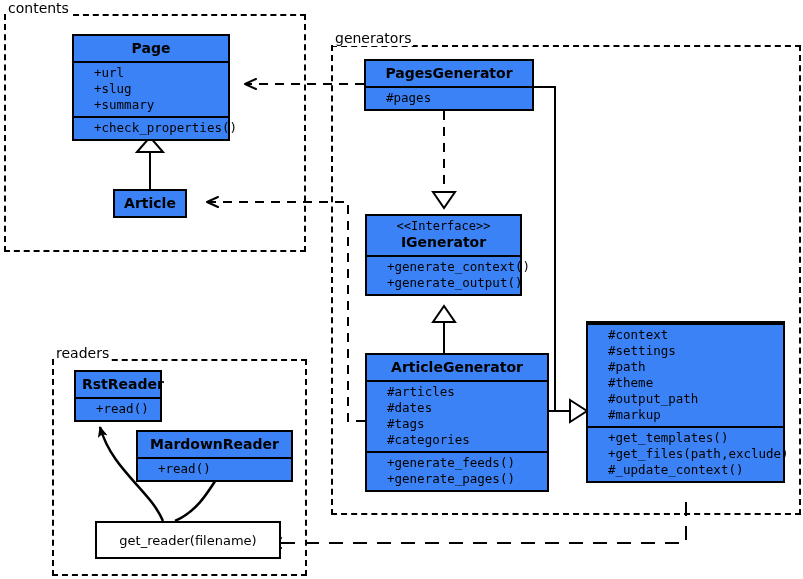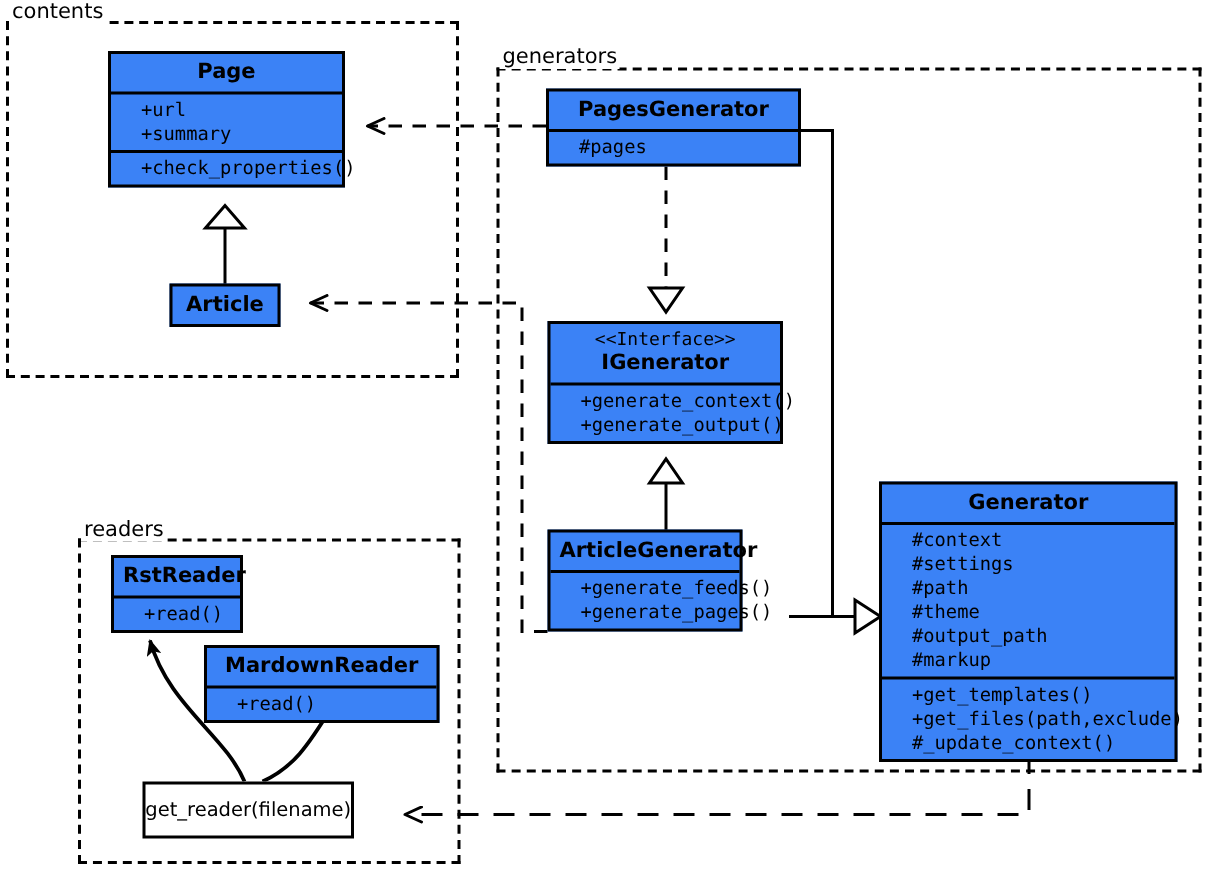--- a/index.html
+++ b/index.html
@@ -169,20 +169,21 @@
   <div class="package dashdot" style="left:331px; top:45px; width:470px; height:470px;"></div>
   <div class="pkg-label" style="left:333px; top:30px;">generators</div>
 
   <div class="package dashdot" style="left:52px; top:359px; width:255px; height:217px;"></div>
   <div class="pkg-label" style="left:54px; top:345px;">readers</div>
 
   <div class="cls" style="left:72px; top:34px; width:158px;">
     <div class="cls-name">Page</div>
     <div class="compartment">
       <div class="member">+url</div>
+      <div class="member">+slug</div>
       <div class="member">+summary</div>
     </div>
     <div class="compartment">
       <div class="member">+check_properties()</div>
     </div>
   </div>
 
   <div class="cls" style="left:113px; top:189px; width:74px;">
     <div class="cls-name">Article</div>
   </div>
@@ -196,30 +197,35 @@
 
   <div class="cls" style="left:365px; top:214px; width:157px;">
     <div class="cls-stereo">&lt;&lt;Interface&gt;&gt;</div>
     <div class="cls-name" style="padding-top:0px;">IGenerator</div>
     <div class="compartment">
       <div class="member">+generate_context()</div>
       <div class="member">+generate_output()</div>
     </div>
   </div>
 
-  <div class="cls" style="left:365px; top:353px; width:130px;">
+  <div class="cls" style="left:365px; top:353px; width:184px;">
     <div class="cls-name">ArticleGenerator</div>
+    <div class="compartment">
+      <div class="member">#articles</div>
+      <div class="member">#dates</div>
+      <div class="member">#tags</div>
+      <div class="member">#categories</div>
+    </div>
     <div class="compartment">
       <div class="member">+generate_feeds()</div>
       <div class="member">+generate_pages()</div>
     </div>
   </div>
 
   <div class="cls" style="left:586px; top:321px; width:199px;">
-    <div class="cls-name">Generator</div>
     <div class="compartment">
       <div class="member">#context</div>
       <div class="member">#settings</div>
       <div class="member">#path</div>
       <div class="member">#theme</div>
       <div class="member">#output_path</div>
       <div class="member">#markup</div>
     </div>
     <div class="compartment">
       <div class="member">+get_templates()</div>
@@ -235,17 +241,17 @@
     </div>
   </div>
 
   <div class="cls" style="left:136px; top:430px; width:157px;">
     <div class="cls-name">MardownReader</div>
     <div class="compartment">
       <div class="member">+read()</div>
     </div>
   </div>
 
-  <div class="fn-box" style="left:95px; top:521px; width:141px; height:38px;">
+  <div class="fn-box" style="left:95px; top:521px; width:186px; height:38px;">
     <span class="fn-label">get_reader(filename)</span>
   </div>
 
 </div>
 
 </body></html>

